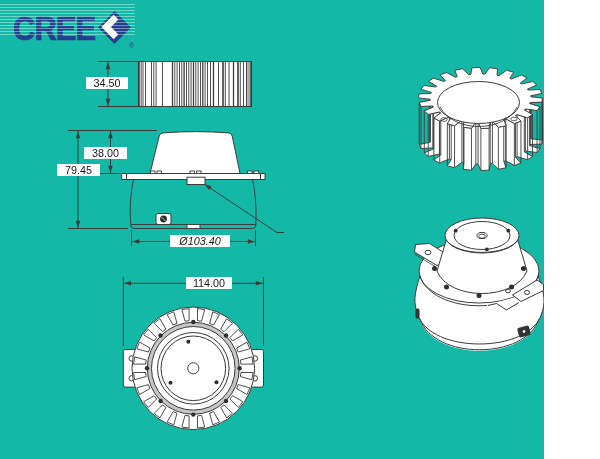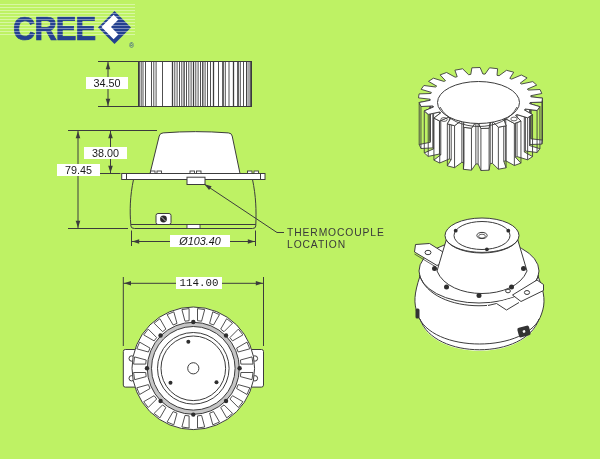--- a/index.html
+++ b/index.html
@@ -1,16 +1,16 @@
 <!DOCTYPE html>
 <html><head>
 <meta charset="utf-8">
 <style>
   html,body{margin:0;padding:0;background:#fff;}
-  #canvas{position:relative;width:600px;height:459px;background:#bef264;overflow:hidden;
+  #canvas{position:relative;width:544px;height:459px;background:#14b8a6;overflow:hidden;
           font-family:"Liberation Sans",sans-serif;}
   #dwg{position:absolute;left:0;top:0;}
   .logo{position:absolute;left:13px;top:10px;height:36px;display:flex;align-items:center;}
   .logo-text{font-weight:bold;font-size:31px;letter-spacing:-1px;line-height:1;
              font-family:"Liberation Sans",sans-serif;transform:scaleY(1.05);
              -webkit-text-stroke:0.7px;}
   .logo-diamond{position:relative;margin-left:3px;top:1px;}
   .logo-reg{position:absolute;font-size:7px;right:-3px;bottom:-1px;}
   .logo-stripes{position:absolute;left:0;top:2px;width:135px;height:34px;pointer-events:none;
     background:repeating-linear-gradient(180deg, rgba(255,255,255,0) 0px, rgba(255,255,255,0) 2px, rgba(255,255,255,0.4) 2px, rgba(255,255,255,0.4) 3px);}
@@ -297,18 +297,14 @@
       </svg>
       <span class="logo-reg" id="logo-reg" style="color: rgb(36, 65, 143);">®</span>
     </span>
   </div>
   <div class="logo-stripes"></div>
 
   <span class="dim" style="left:86px;top:77px;width:42px;">34.50</span>
   <span class="dim" style="left:84px;top:147px;width:43px;">38.00</span>
   <span class="dim" style="left:57px;top:164px;width:43px;">79.45</span>
   <span class="dim" style="left:170px;top:235px;width:60px;font-style:italic;">Ø103.40</span>
-  <span class="dim" style="left:176px;top:277px;width:46px;font-family:Liberation Mono, monospace;">114.00</span>
-  <span class="callout" style="left:287px;top:226.5px;">
-    <span>THERMOCOUPLE</span><br>
-    <span>LOCATION</span>
-  </span>
+  <span class="dim" style="left:186px;top:277px;width:46px;">114.00</span>
 </div>
 
 </body></html>

